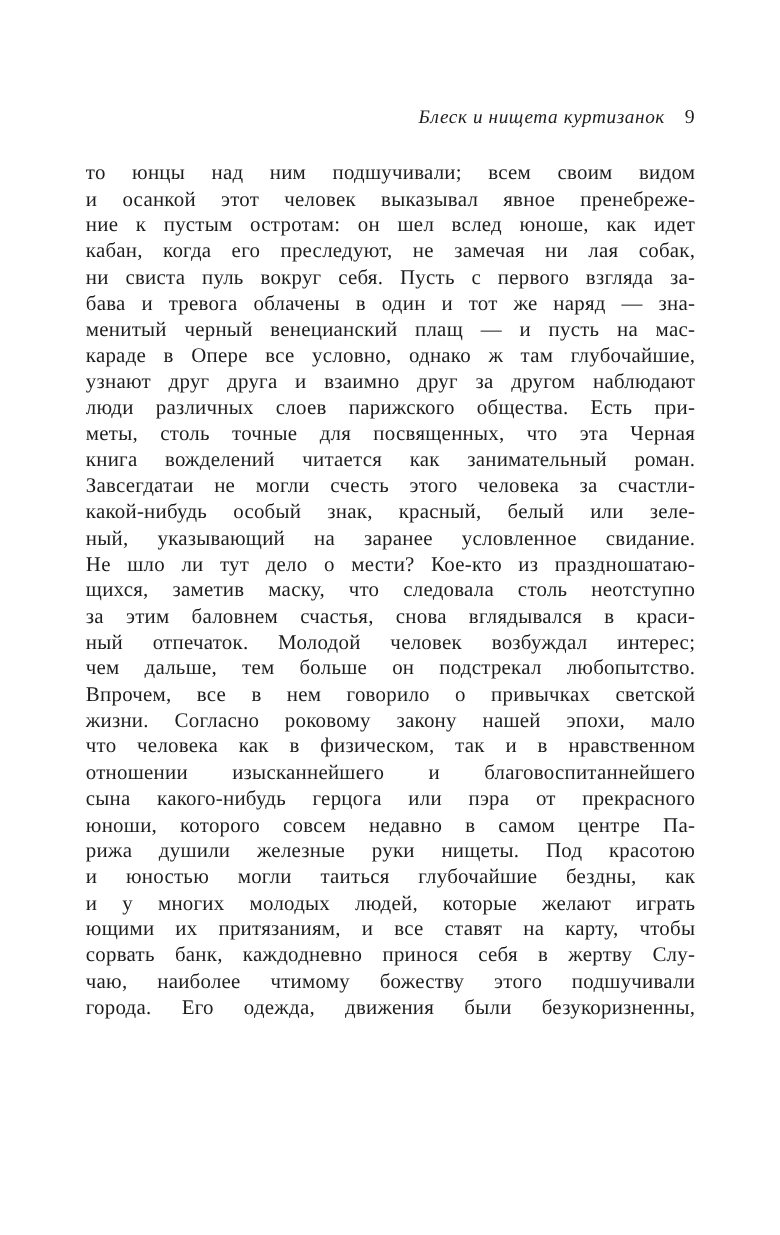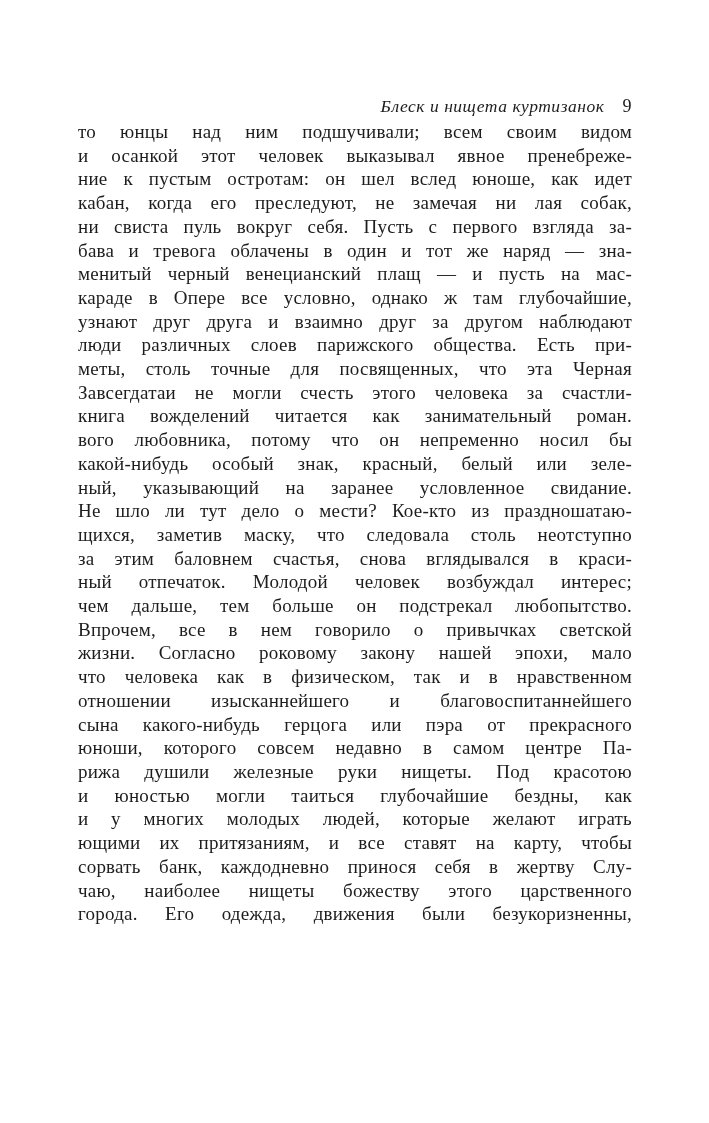--- a/index.html
+++ b/index.html
@@ -31,21 +31,21 @@
   }
   .running-header .title {
     font-style: italic;
   }
   .running-header .pagenum {
     font-style: normal;
     font-size: 18px;
   }
   .body-text {
     position: absolute;
-    top: 120px;
+    top: 146px;
     left: 78px;
     right: 77px;
     font-size: 19px;
     line-height: 23.7px;
     letter-spacing: 0.012em;
   }
   .line {
     text-align: justify;
     text-align-last: justify;
     white-space: normal;
@@ -64,37 +64,36 @@
       <div class="line">и осанкой этот человек выказывал явное пренебреже-</div>
       <div class="line">ние к пустым остротам: он шел вслед юноше, как идет</div>
       <div class="line">кабан, когда его преследуют, не замечая ни лая собак,</div>
       <div class="line">ни свиста пуль вокруг себя. Пусть с первого взгляда за-</div>
       <div class="line">бава и тревога облачены в один и тот же наряд — зна-</div>
       <div class="line">менитый черный венецианский плащ — и пусть на мас-</div>
       <div class="line">караде в Опере все условно, однако ж там глубочайшие,</div>
       <div class="line">узнают друг друга и взаимно друг за другом наблюдают</div>
       <div class="line">люди различных слоев парижского общества. Есть при-</div>
       <div class="line">меты, столь точные для посвященных, что эта Черная</div>
+      <div class="line">книга вожделений читается как занимательный роман.</div>
       <div class="line">Завсегдатаи не могли счесть этого человека за счастли-</div>
-      <div class="line">книга вожделений читается как занимательный роман.</div>
-      <div class="line">вого любовника, потому что он непременно носил бы</div>
       <div class="line">какой-нибудь особый знак, красный, белый или зеле-</div>
       <div class="line">ный, указывающий на заранее условленное свидание.</div>
       <div class="line">Не шло ли тут дело о мести? Кое-кто из праздношатаю-</div>
       <div class="line">щихся, заметив маску, что следовала столь неотступно</div>
       <div class="line">за этим баловнем счастья, снова вглядывался в краси-</div>
       <div class="line">ный отпечаток. Молодой человек возбуждал интерес;</div>
       <div class="line">чем дальше, тем больше он подстрекал любопытство.</div>
       <div class="line">Впрочем, все в нем говорило о привычках светской</div>
       <div class="line">жизни. Согласно роковому закону нашей эпохи, мало</div>
       <div class="line">что человека как в физическом, так и в нравственном</div>
       <div class="line">отношении изысканнейшего и благовоспитаннейшего</div>
       <div class="line">сына какого-нибудь герцога или пэра от прекрасного</div>
       <div class="line">юноши, которого совсем недавно в самом центре Па-</div>
       <div class="line">рижа душили железные руки нищеты. Под красотою</div>
       <div class="line">и юностью могли таиться глубочайшие бездны, как</div>
       <div class="line">и у многих молодых людей, которые желают играть</div>
       <div class="line">ющими их притязаниям, и все ставят на карту, чтобы</div>
       <div class="line">сорвать банк, каждодневно принося себя в жертву Слу-</div>
-      <div class="line">чаю, наиболее нищеты божеству этого царственного</div>
+      <div class="line">чаю, наиболее чтимому божеству этого подшучивали</div>
       <div class="line">города. Его одежда, движения были безукоризненны,</div>
     </div>
 </div>
 
 </body></html>

